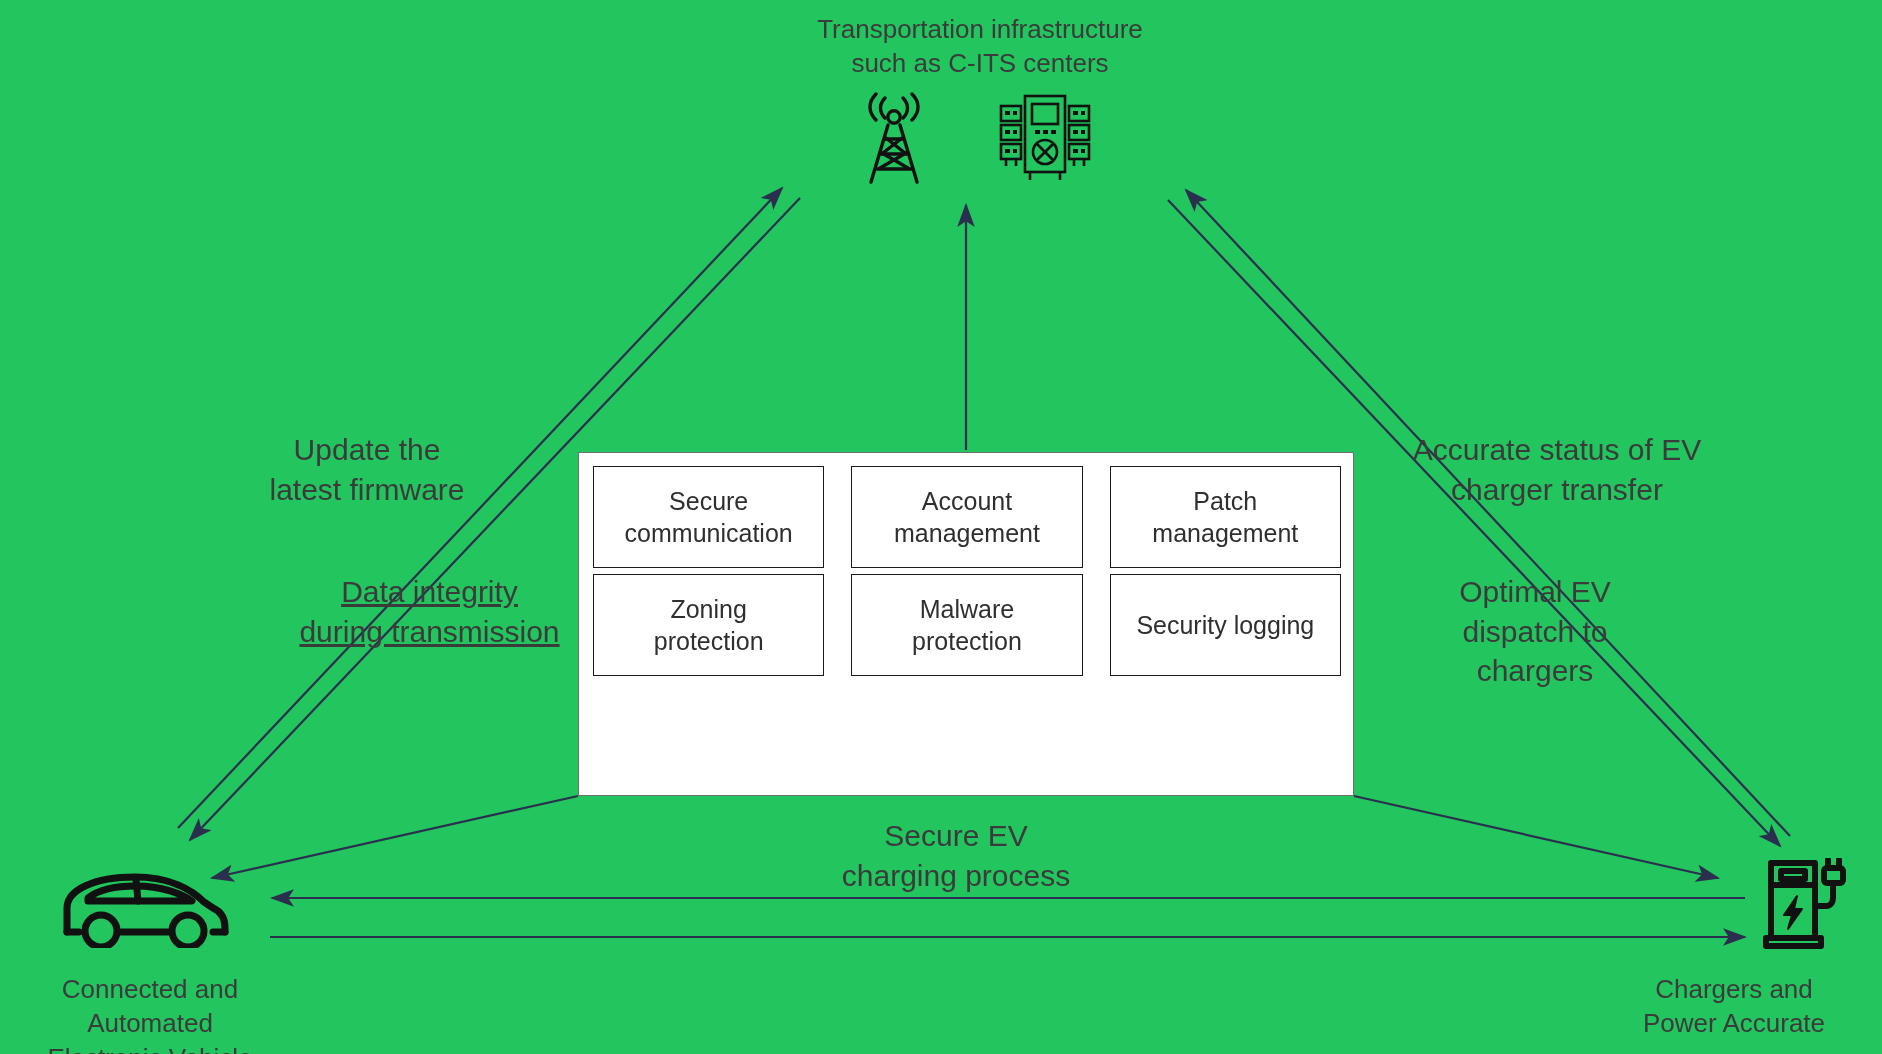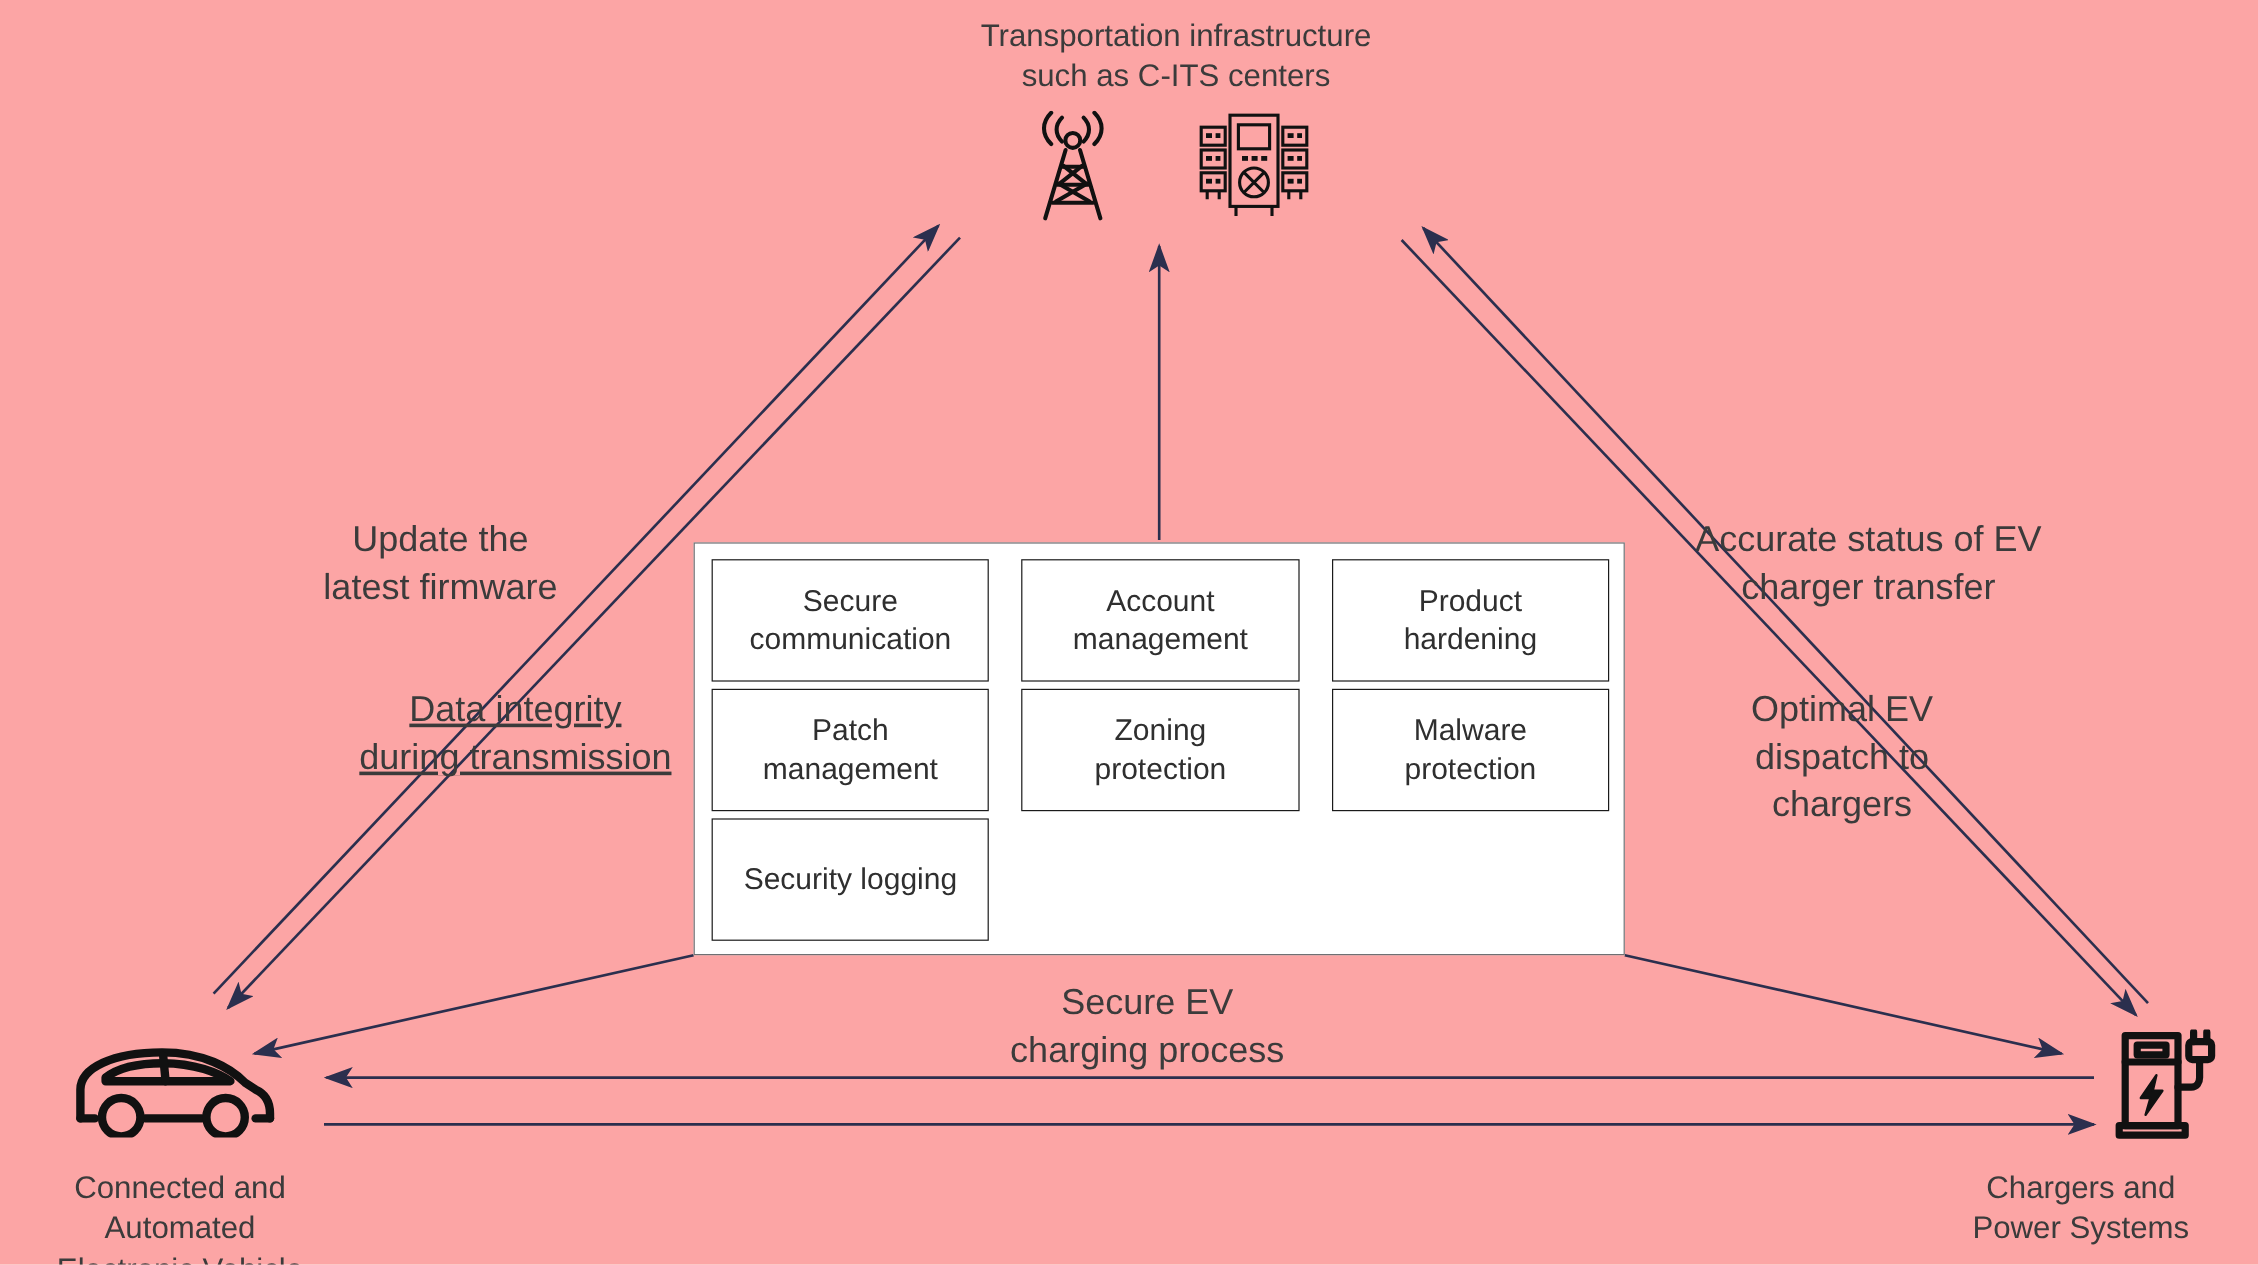--- a/index.html
+++ b/index.html
@@ -8,21 +8,21 @@
     background: #ffffff;
   }
   body {
     font-family: "Liberation Sans", sans-serif;
     color: #3b3b3b;
   }
   #stage {
     position: relative;
     width: 1882px;
     height: 1054px;
-    background: #fca5a5;
+    background: #22c55e;
     overflow: hidden;
   }
   #wires {
     position: absolute;
     left: 0; top: 0;
     width: 1882px;
     height: 1054px;
     pointer-events: none;
   }
   .lbl {
@@ -195,22 +195,20 @@
       </g>
     </svg>
   </div>
 
   <div id="solutions-panel">
     <div id="solutions-grid">
       <div class="sol-cell">Secure
 communication</div>
       <div class="sol-cell">Account
 management</div>
-      <div class="sol-cell">Product
-hardening</div>
       <div class="sol-cell">Patch
 management</div>
       <div class="sol-cell">Zoning
 protection</div>
       <div class="sol-cell">Malware
 protection</div>
       <div class="sol-cell">Security logging</div>
     </div>
   </div>
 
@@ -258,15 +256,15 @@
         <path d="M55 48 L66 48 C71 48, 73 44, 73 40 L73 25"></path>
         <rect x="64" y="10" width="19" height="15" rx="3"></rect>
         <line x1="68" y1="10" x2="68" y2="2"></line>
         <line x1="79" y1="10" x2="79" y2="2"></line>
       </g>
       <path d="M37 38 L24 57 L32 57 L28 71 L42 51 L34 51 Z" fill="#111111" stroke="#111111" stroke-width="2" stroke-linejoin="round"></path>
     </svg>
   </div>
 
   <div class="lbl t26" id="caption-charger">Chargers and
-Power Systems</div>
+Power Accurate</div>
 
 </div>
 
 </body></html>

